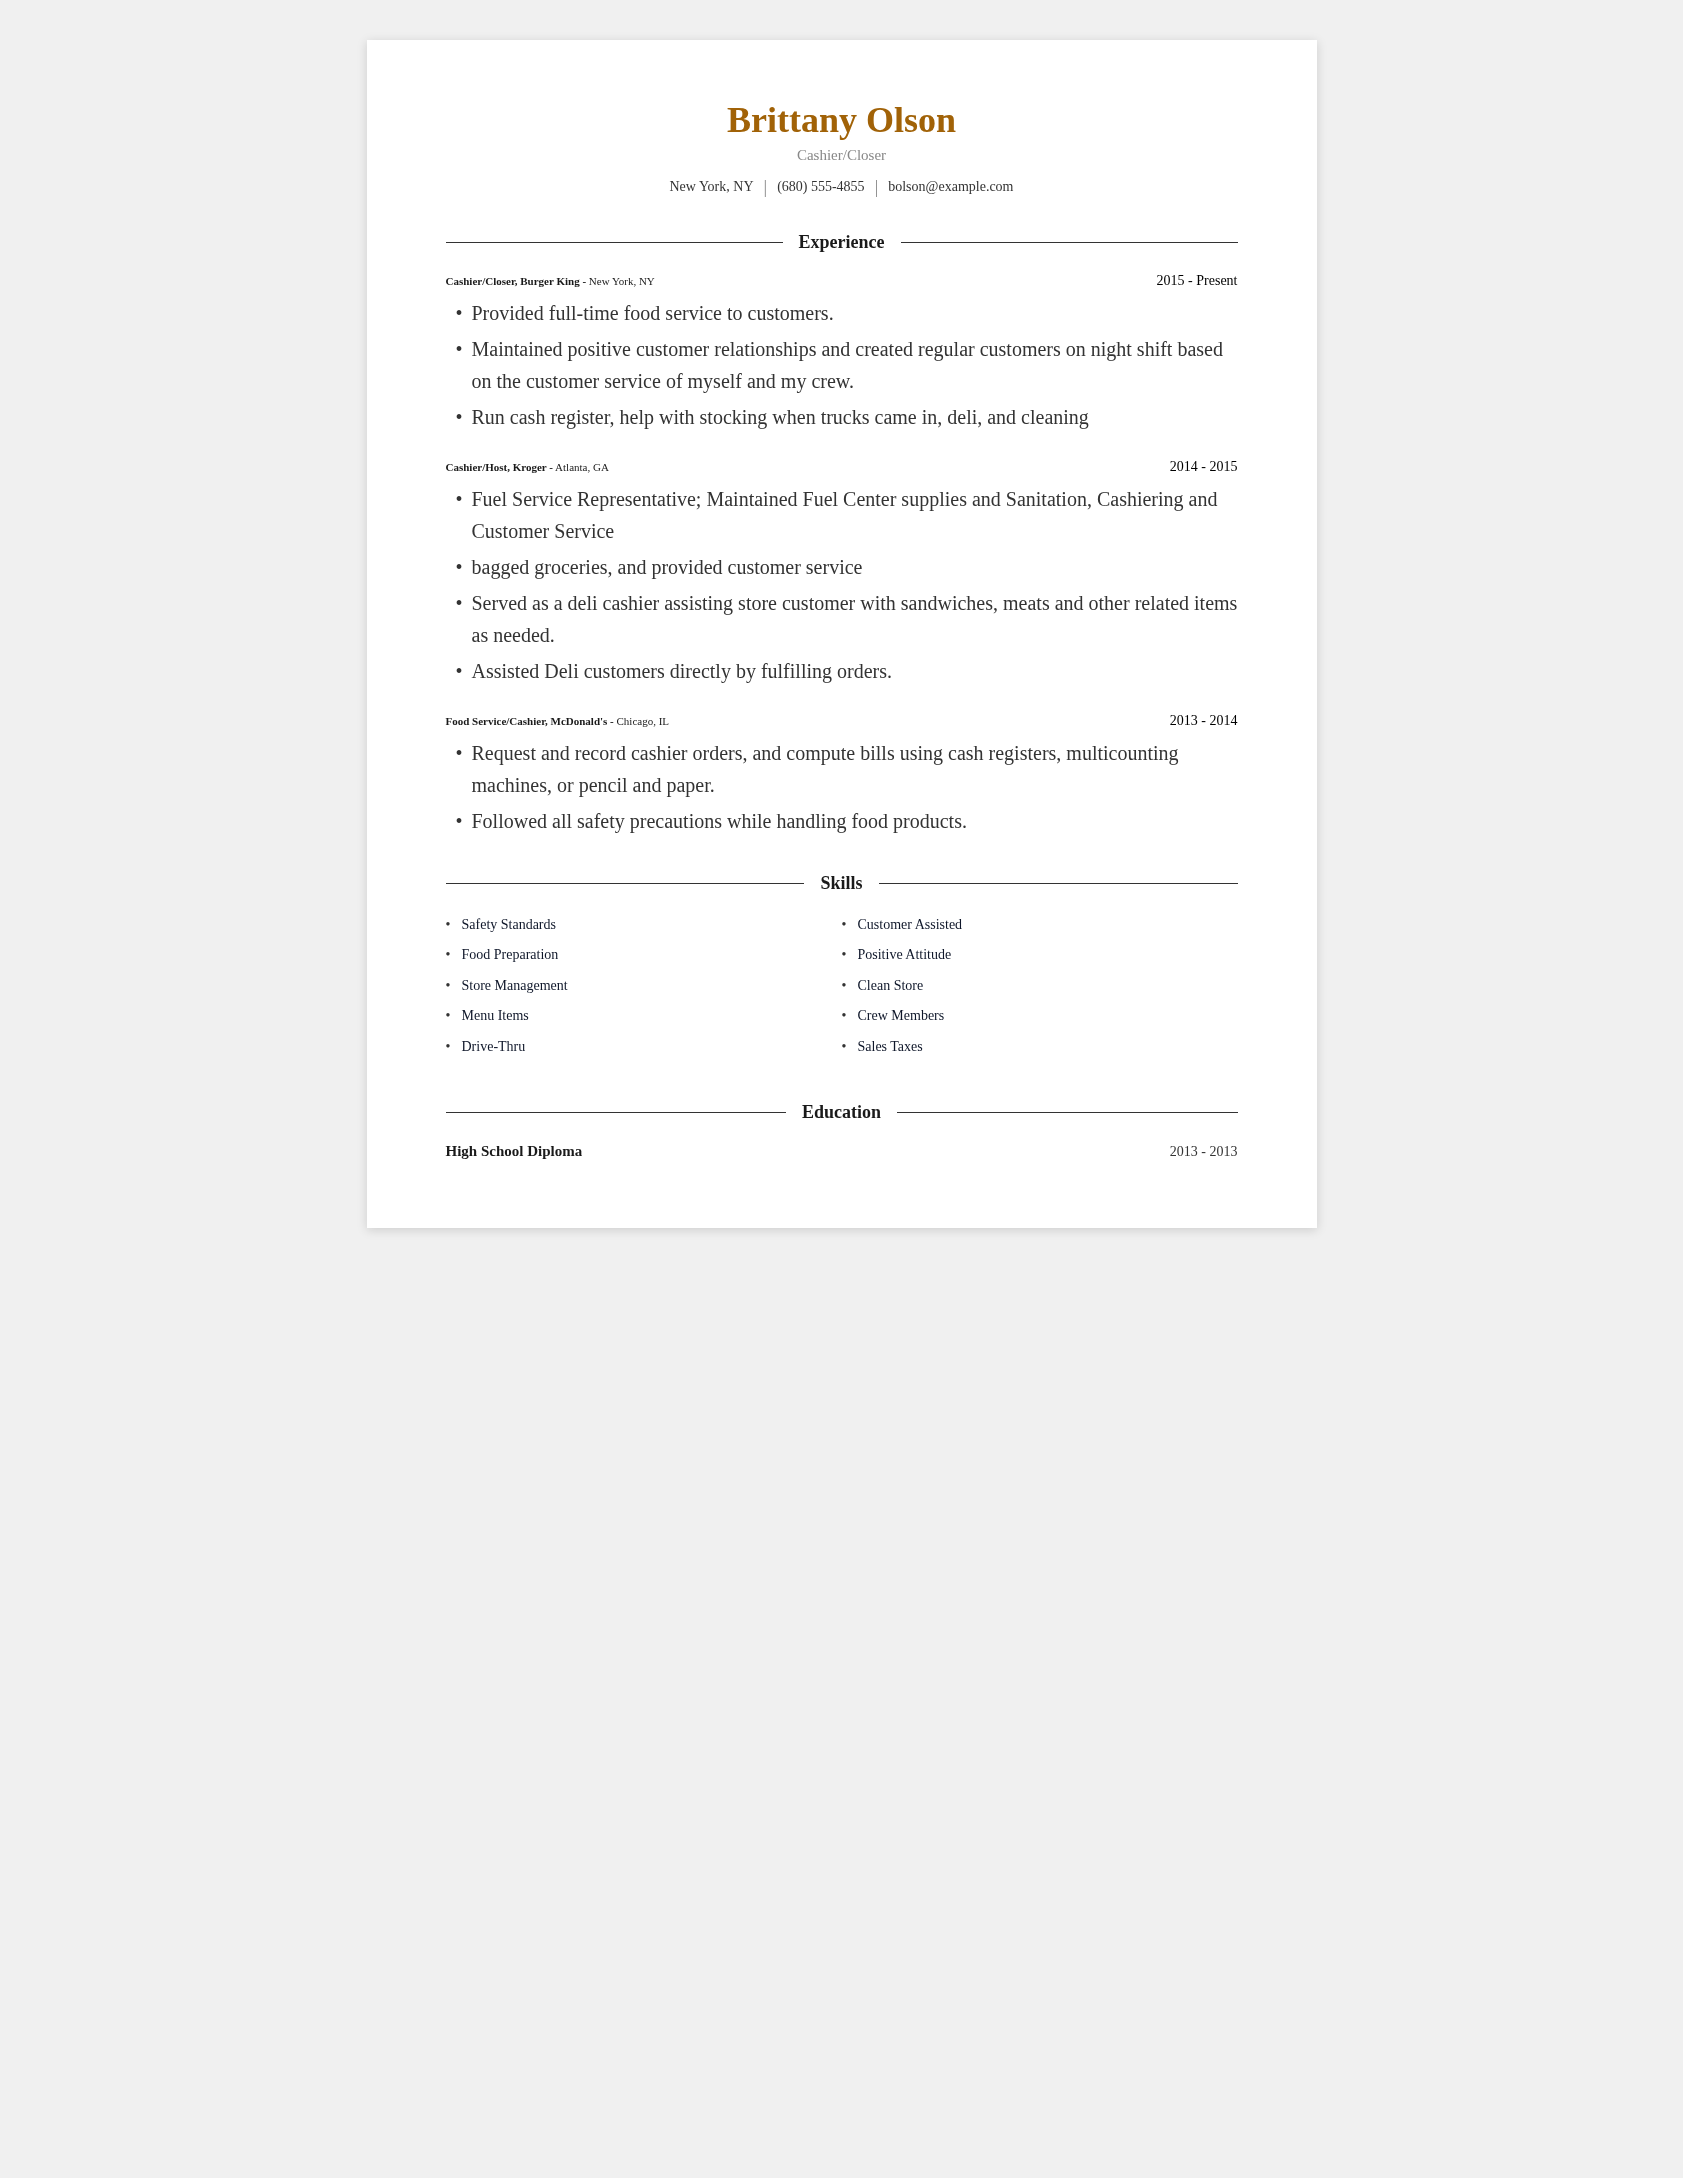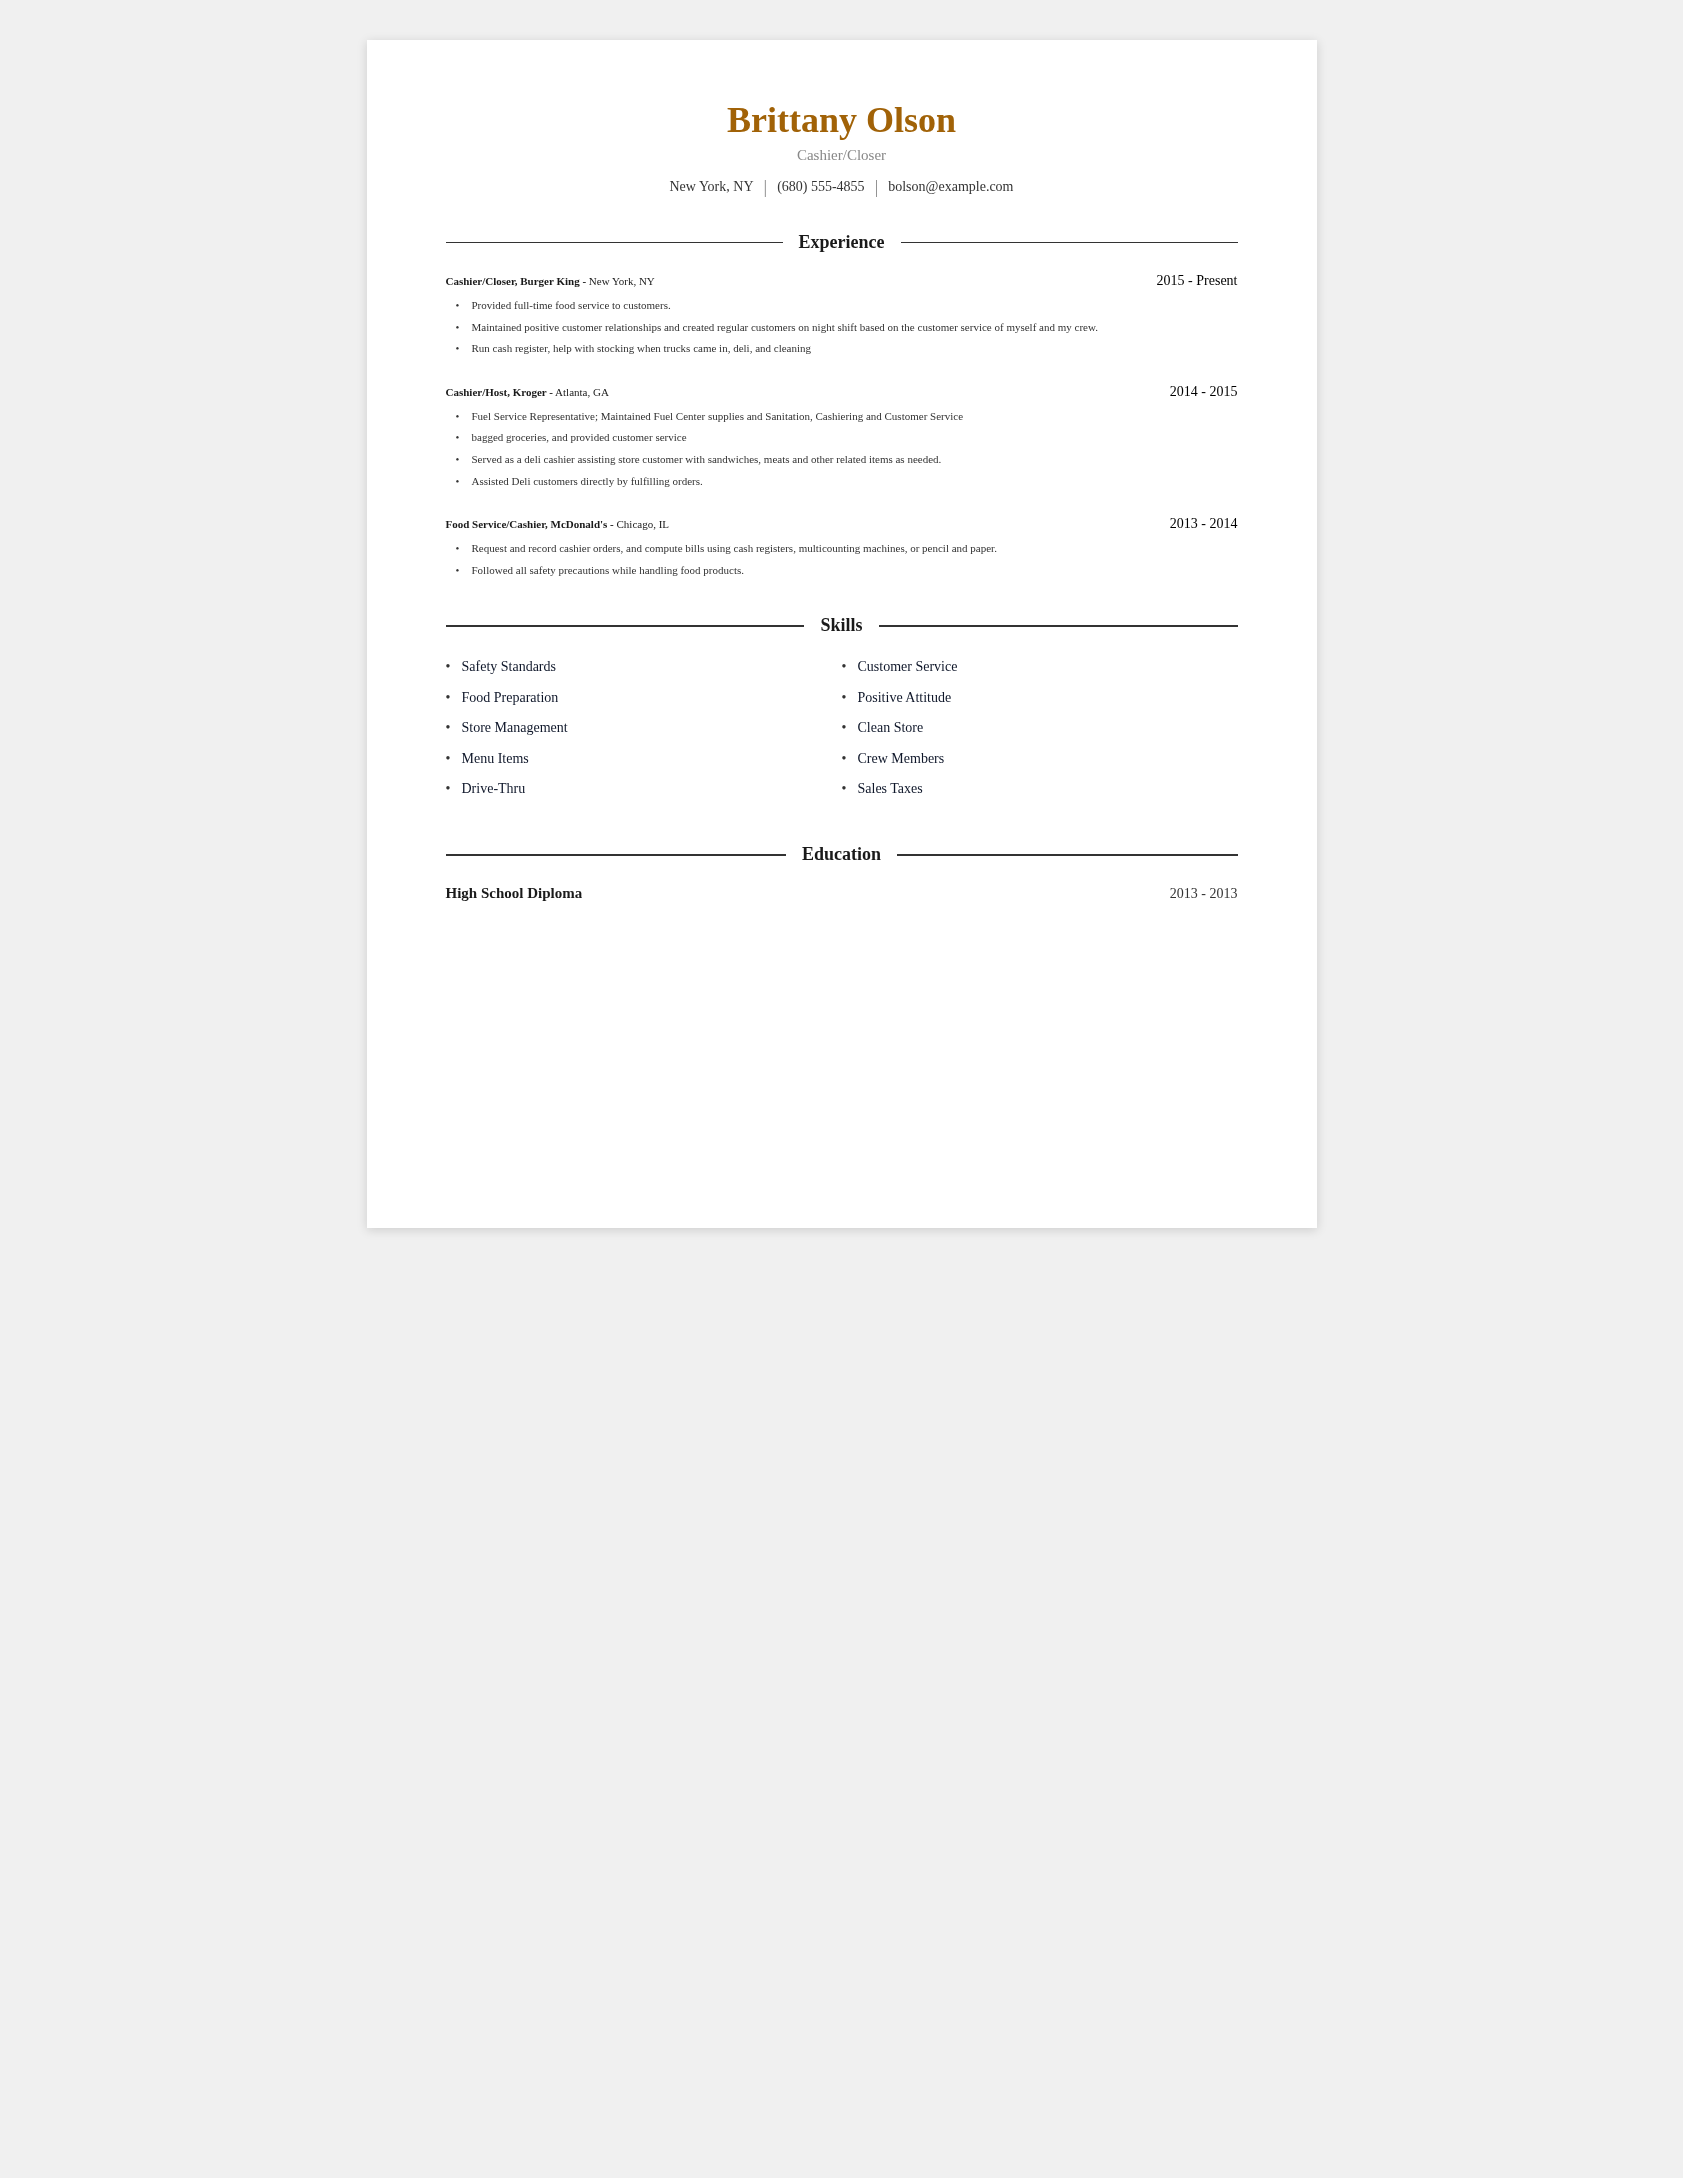--- a/index.html
+++ b/index.html
@@ -105,21 +105,21 @@
       font-size: 14px;
       color: #000000;
     }
 
     .bullet-list {
       list-style: none;
       padding-left: 10px;
     }
 
     .bullet-list li {
-      font-size: 11px;
+      font-size: 20px;
       color: #333333;
       line-height: 1.6;
       margin-bottom: 4px;
       padding-left: 16px;
       position: relative;
     }
 
     .bullet-list li::before {
       content: '•';
       position: absolute;
@@ -249,21 +249,21 @@
 
     <div class="skills-grid">
       <div class="skills-column">
         <div class="skill-item">Safety Standards</div>
         <div class="skill-item">Food Preparation</div>
         <div class="skill-item">Store Management</div>
         <div class="skill-item">Menu Items</div>
         <div class="skill-item">Drive-Thru</div>
       </div>
       <div class="skills-column">
-        <div class="skill-item">Customer Service</div>
+        <div class="skill-item">Customer Assisted</div>
         <div class="skill-item">Positive Attitude</div>
         <div class="skill-item">Clean Store</div>
         <div class="skill-item">Crew Members</div>
         <div class="skill-item">Sales Taxes</div>
       </div>
     </div>
   </div>
 
   <div class="section">
     <div class="section-header">

